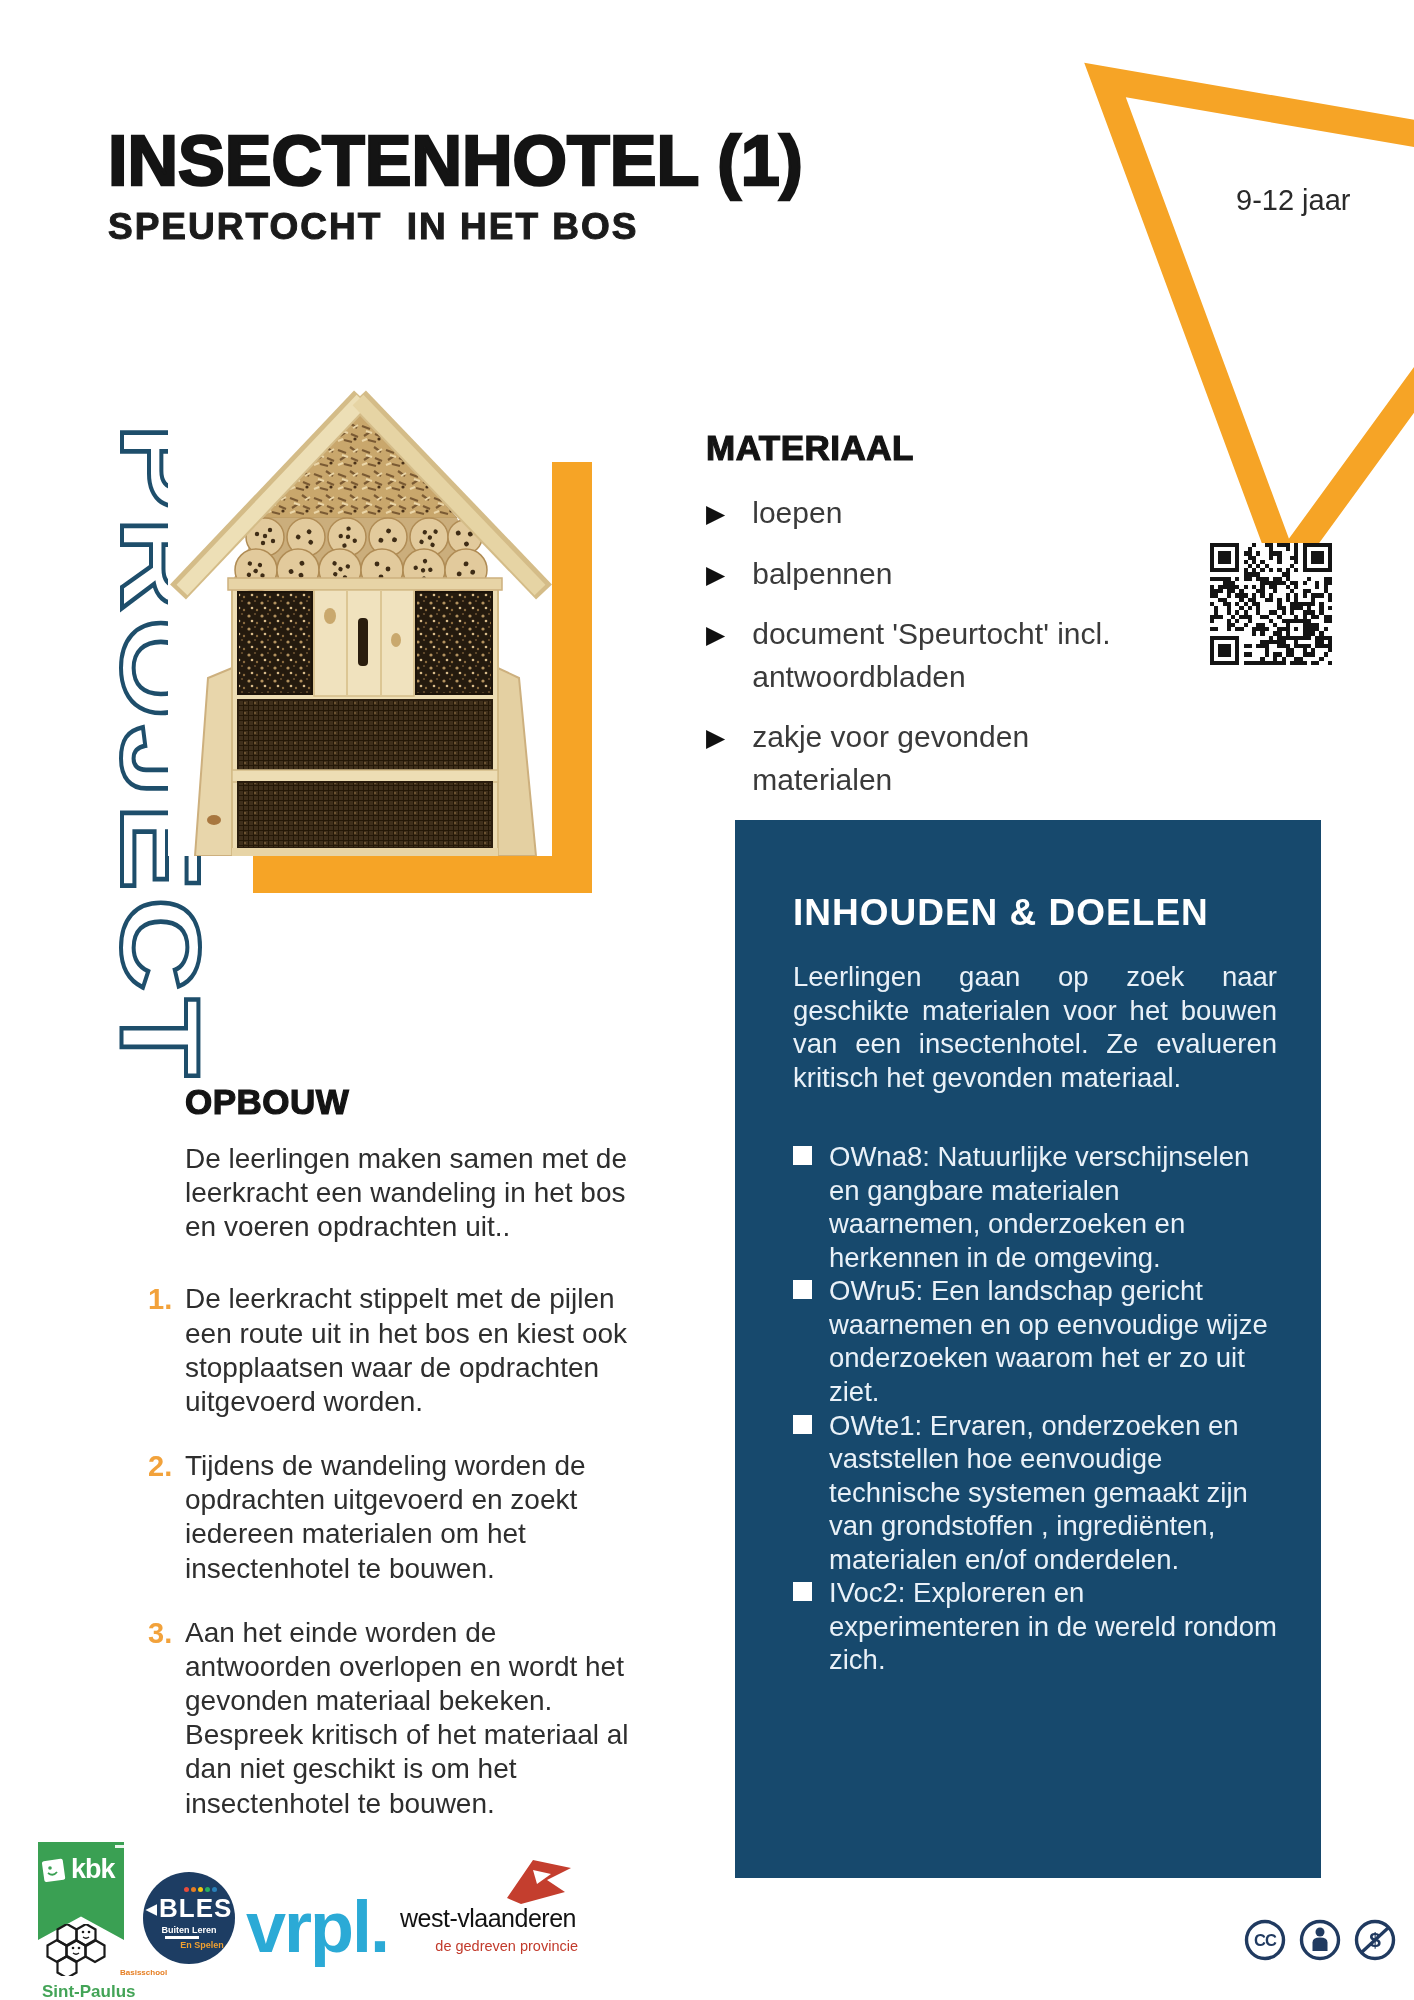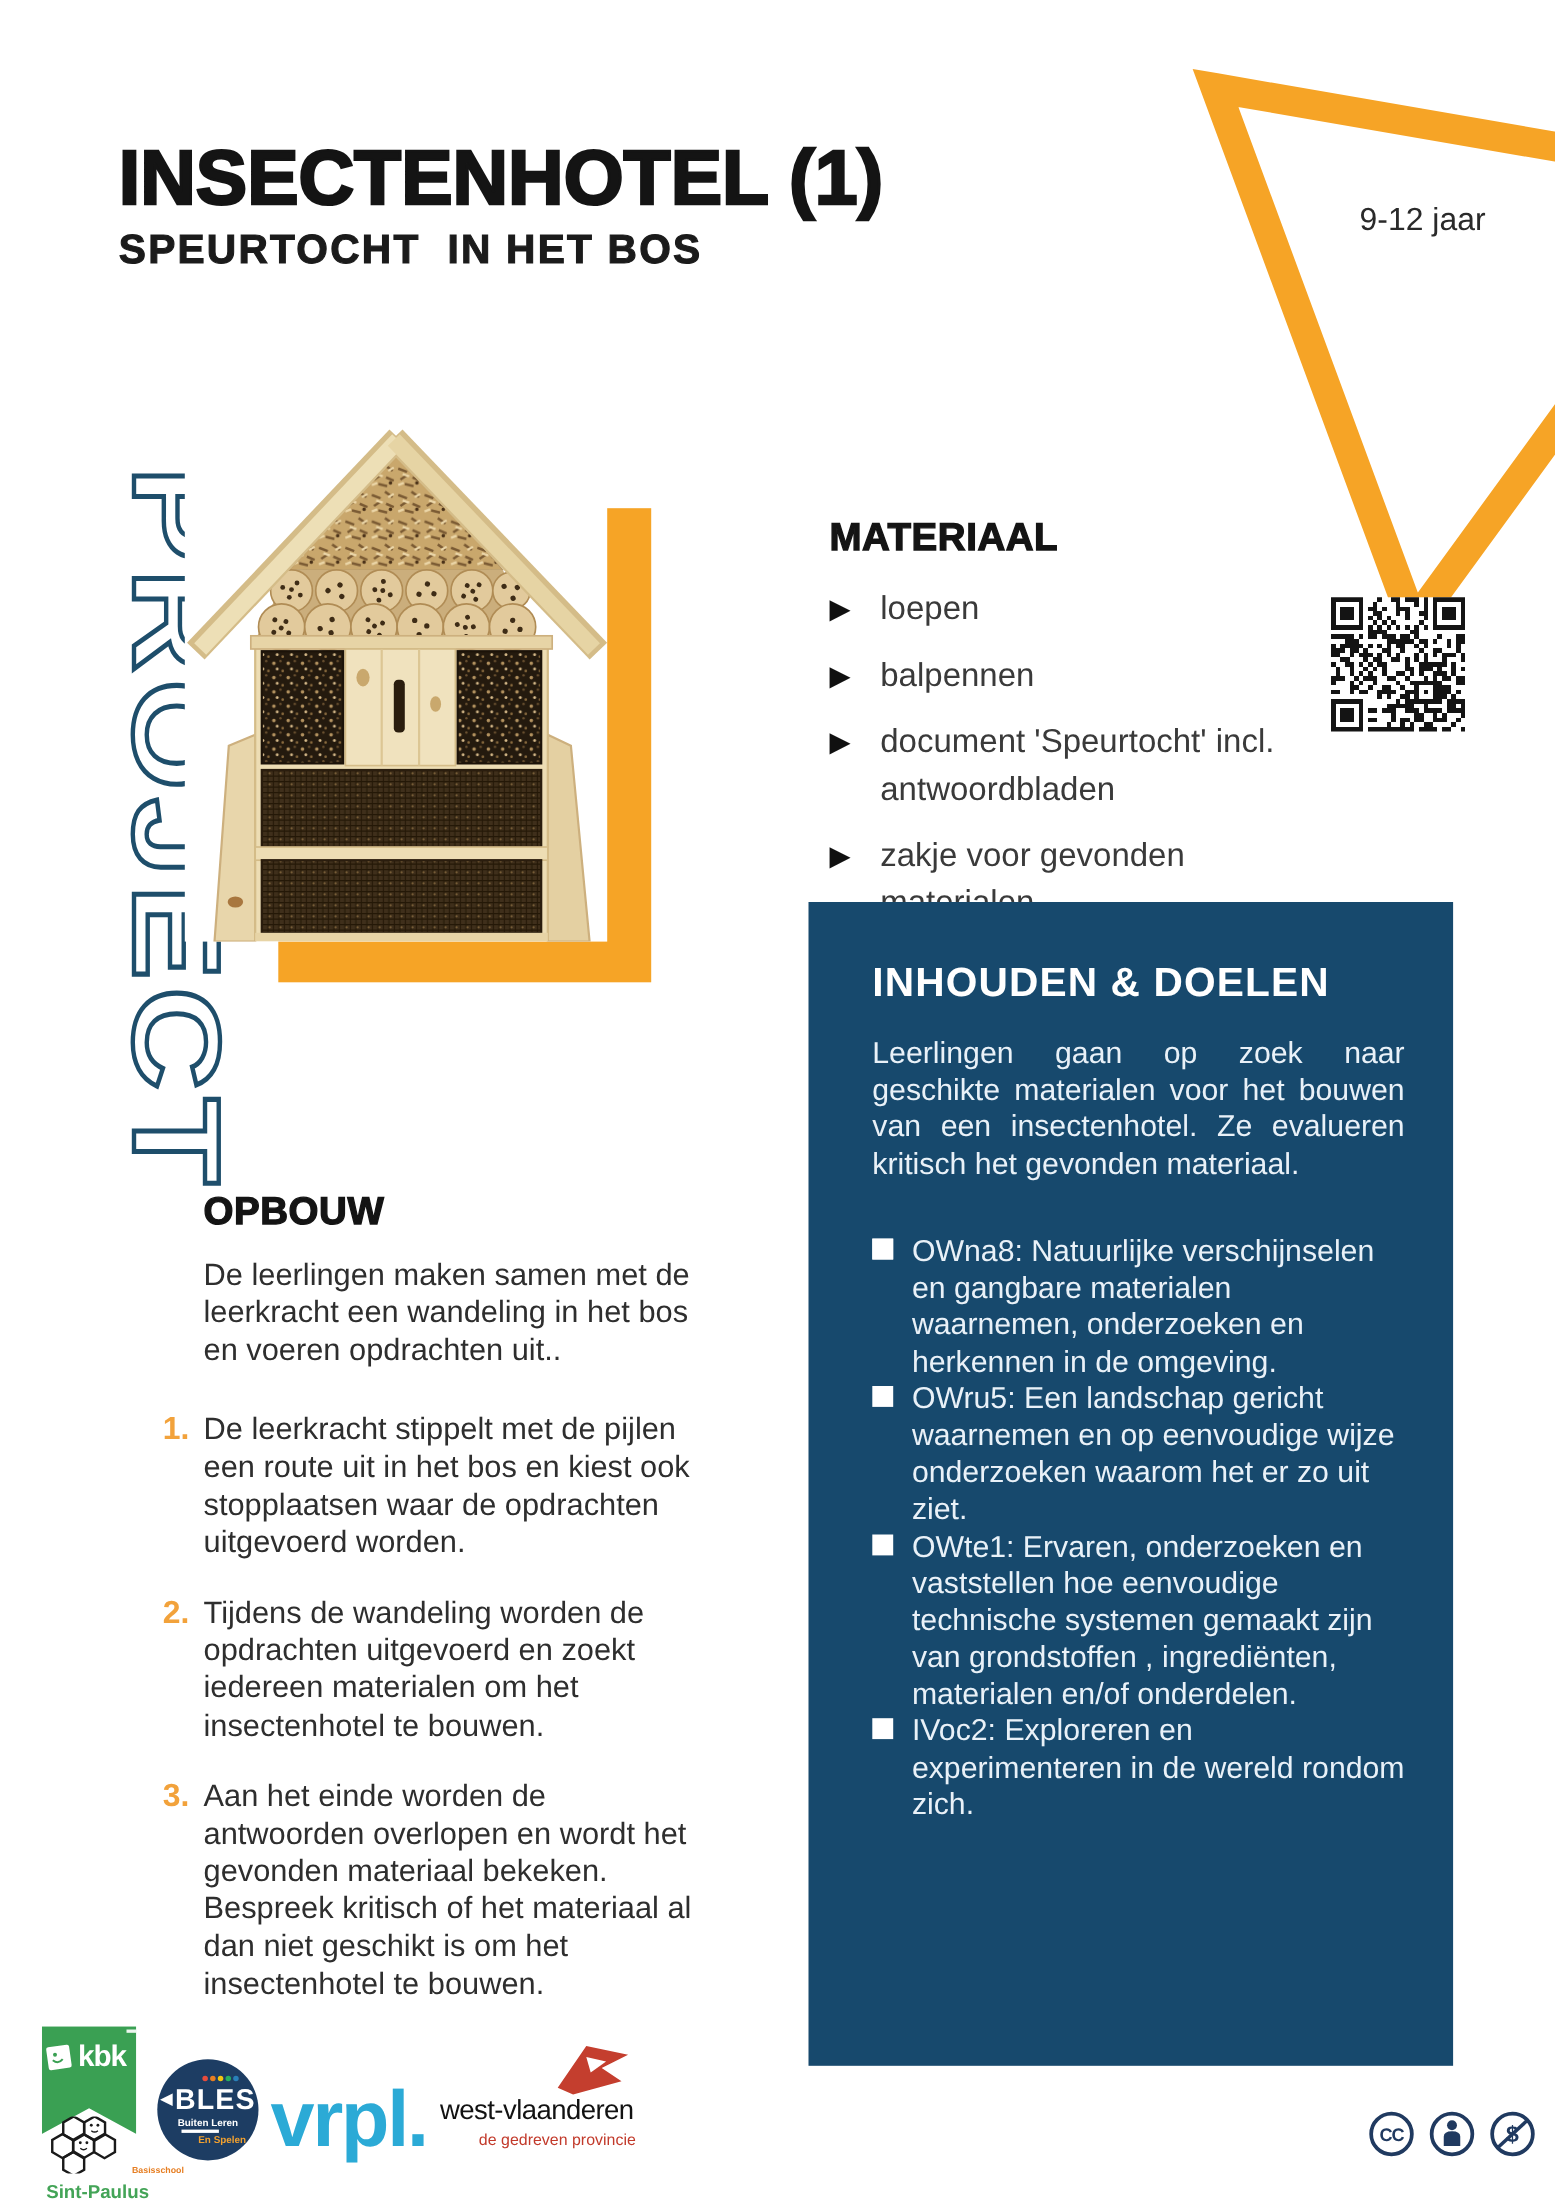--- a/index.html
+++ b/index.html
@@ -19,35 +19,35 @@
   
   svg#project-svg{position:absolute;left:84px;top:416px;width:150px;height:700px;}
   svg#project-svg text{font-family:"Liberation Sans",sans-serif;}
 
   
   .photo-accent{position:absolute;left:253px;top:462px;width:339px;height:431px;background:#F6A426;}
   .photo{position:absolute;left:168px;top:300px;width:384px;height:556px;background:#ffffff;}
   .photo svg{display:block;}
 
   
-  .materiaal{position:absolute;left:754px;top:428px;width:480px;margin-top:41px;}
+  .materiaal{position:absolute;left:706px;top:428px;width:480px;}
   .materiaal h2{margin:0 0 24px 0;font-size:35px;font-weight:800;color:#141414;
                 letter-spacing:.5px;-webkit-text-stroke:1.2px #141414;}
   .mat-list{list-style:none;margin:0;padding:0;}
   .mat-item{display:flex;gap:27px;align-items:flex-start;margin-bottom:18px;width:452px;
             font-size:30px;line-height:1.42;color:#3a3a3a;}
   .mat-bullet{flex:none;font-size:25px;color:#101010;line-height:1.7;}
 
   
   .qr{position:absolute;left:1210px;top:543px;width:122px;height:122px;background:#fff;}
   .qr svg{width:122px;height:122px;display:block;shape-rendering:crispEdges;}
 
   
   .inh-panel{position:absolute;left:735px;top:820px;width:586px;height:1058px;
-             background:#17496D;padding:52px 44px 0 58px;box-sizing:border-box;}
+             background:#17496D;padding:72px 44px 0 58px;box-sizing:border-box;}
   .inh-panel h2{margin:0;color:#ffffff;font-size:37px;font-weight:700;letter-spacing:1px;}
   .inh-intro{margin:26px 0 0 0;font-size:27.5px;line-height:1.22;color:#E9F1F8;
              text-align:justify;}
   .goal-list{list-style:none;margin:46px 0 0 0;padding:0;}
   .goal-item{position:relative;padding-left:36px;font-size:27.5px;line-height:1.22;color:#E9F1F8;}
   .goal-square{position:absolute;left:0;top:6px;width:19px;height:19px;background:#ffffff;}
 
   
   .opbouw{position:absolute;left:148px;top:1082px;width:520px;}
   .opbouw h2{margin:0 0 20px 37px;font-size:35px;font-weight:800;color:#141414;

